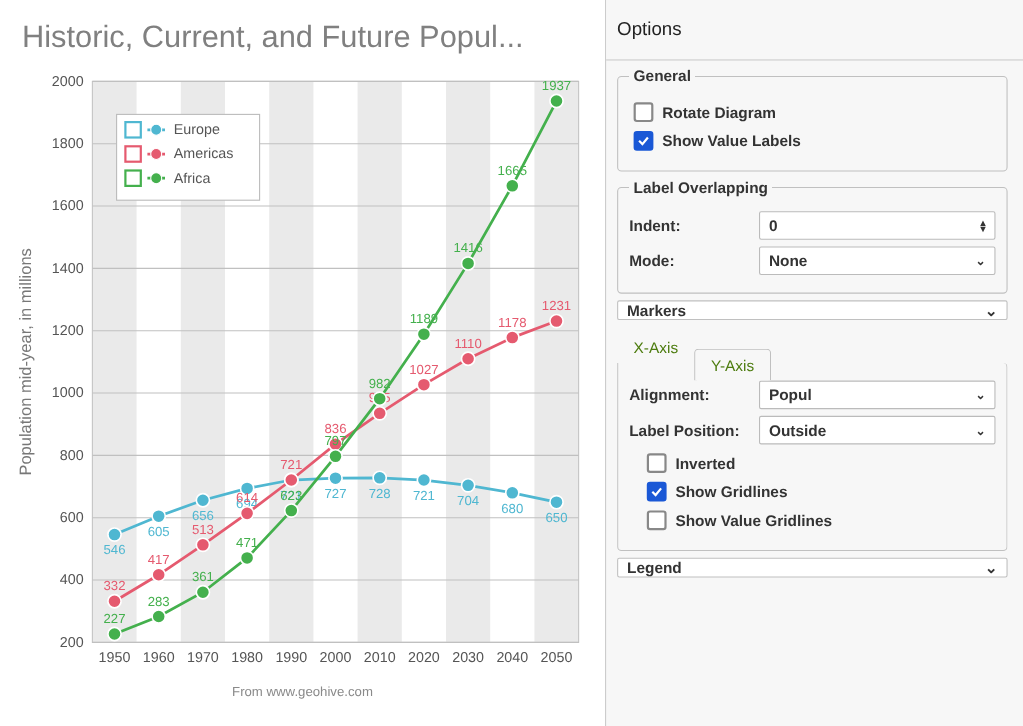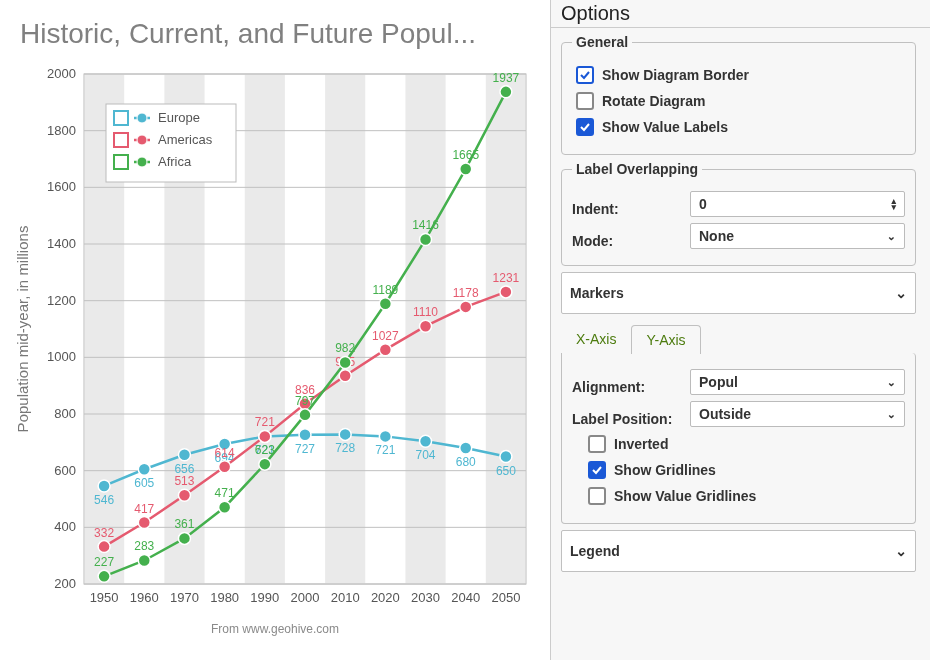--- a/index.html
+++ b/index.html
@@ -39,22 +39,22 @@
   .chart-svg { display: block; }
 
   .option-pane {
     width: 380px;
     border-left: 1px solid #ccc;
     background: #f7f7f7;
     display: flex;
     flex-direction: column;
   }
   .option-header {
-    padding: 2px 10px;
-    font-size: 20px;
+    padding: 17px 10px;
+    font-size: 17px;
     color: #222;
     background: #f7f7f7;
     border-bottom: 1px solid #ccc;
   }
   .option-scroll {
     flex: 1;
     overflow: auto;
     padding-right: 4px;
   }
   .option-scroll::-webkit-scrollbar { width: 16px; }
@@ -68,21 +68,21 @@
     border: 1px solid #c0c0c0;
     border-radius: 4px;
     padding: 8px 10px 10px 10px;
   }
   fieldset.group legend {
     padding: 0 4px;
     font-size: 14px;
   }
   .row {
     display: flex;
-    align-items: flex-end;
+    align-items: center;
     gap: 8px;
     margin: 6px 0;
     font-size: 14px;
   }
   .row .lab { width: 110px; }
   .checkbox {
     display: flex;
     align-items: center;
     gap: 8px;
     margin: 8px 0 8px 4px;
@@ -138,33 +138,33 @@
     border: 1px solid transparent;
     border-bottom: none;
     cursor: pointer;
     background: transparent;
   }
   .tab.active {
     border-color: #c0c0c0;
     border-radius: 4px 4px 0 0;
     background: #f7f7f7;
     position: relative;
-    top: 1px;
+    top: 16px;
   }
   .markers-group {
     border: 1px solid #c0c0c0;
     border-top: none;
     border-radius: 0 4px 4px 4px;
     padding: 10px;
     margin-top: 0;
   }
   .section-head {
     border: 1px solid #c0c0c0;
     border-radius: 2px;
-    height: 42px;
+    height: 18px;
     display: flex;
     align-items: center;
     justify-content: space-between;
     padding: 0 8px;
     font-size: 14px;
     background: #fff;
     cursor: pointer;
   }
 </style>
 </head>
@@ -298,28 +298,20 @@
   <div class="credit">From www.geohive.com</div>
 </div>
 
 <div class="option-pane">
   <div class="option-header">Options</div>
   <div class="option-scroll">
 
     <fieldset class="group">
       <legend>General</legend>
       <div class="checkbox">
-        <span class="cbox checked focused">
-            <svg class="tick" width="12" height="12" viewBox="0 0 12 12">
-              <path d="M2 6 L5 9 L10 3" stroke="currentColor" stroke-width="2" fill="none"></path>
-            </svg>
-          </span>
-        <span>Show Diagram Border</span>
-      </div>
-      <div class="checkbox">
         <span class="cbox"></span>
         <span>Rotate Diagram</span>
       </div>
       <div class="checkbox">
         <span class="cbox checked">
             <svg class="tick" width="12" height="12" viewBox="0 0 12 12">
               <path d="M2 6 L5 9 L10 3" stroke="currentColor" stroke-width="2" fill="none"></path>
             </svg>
           </span>
         <span>Show Value Labels</span>

